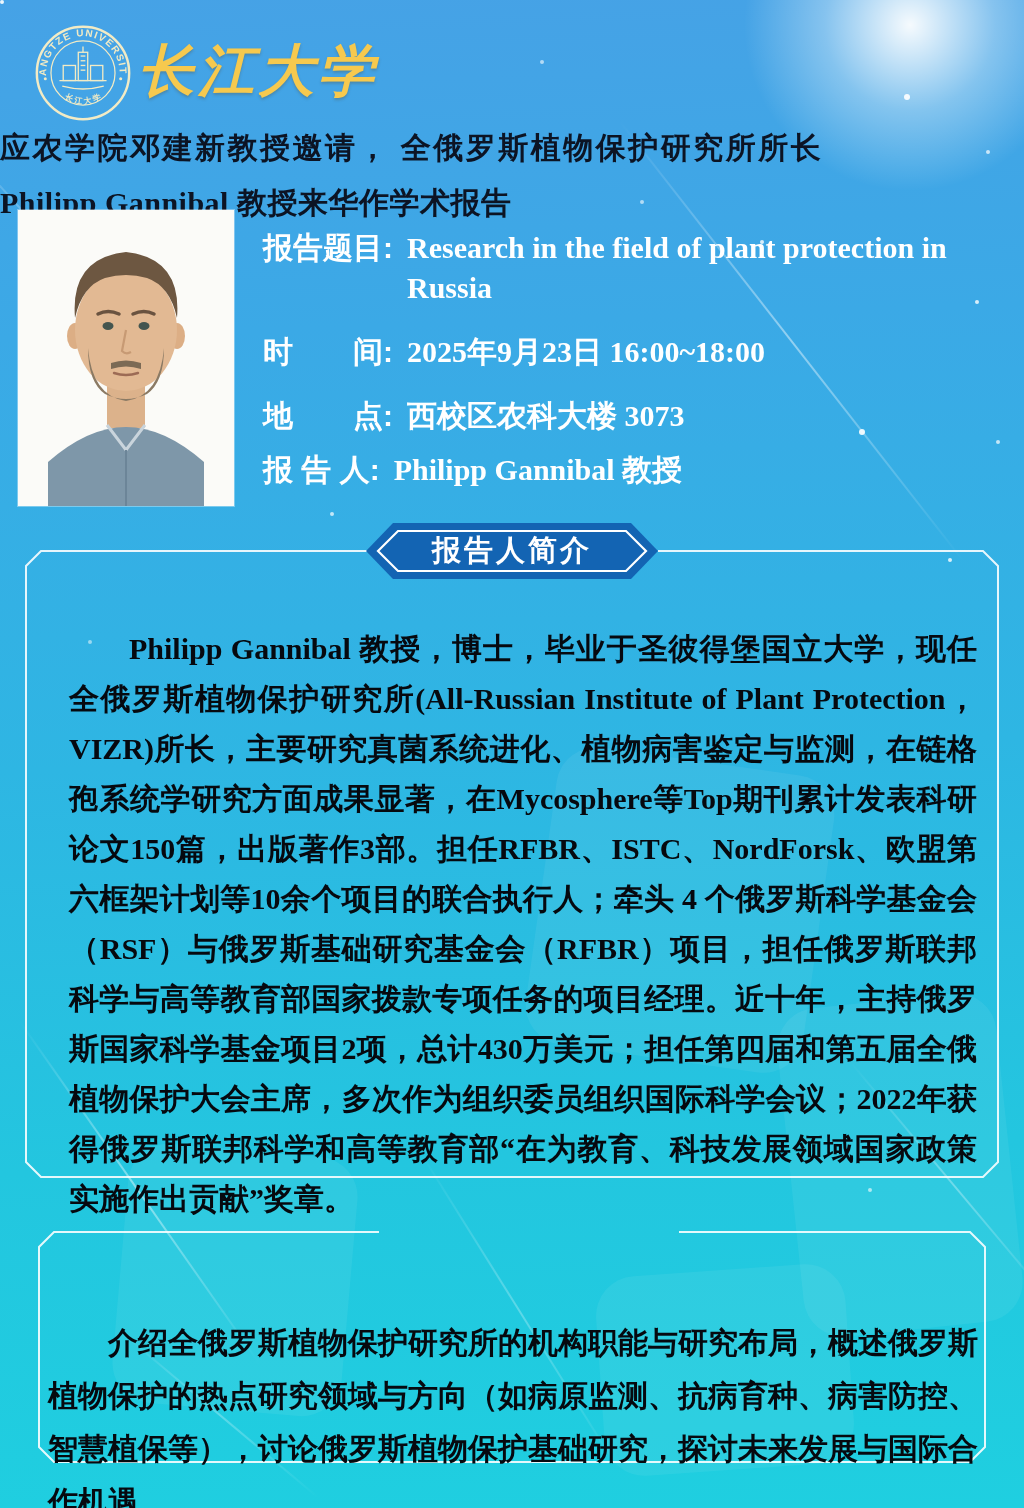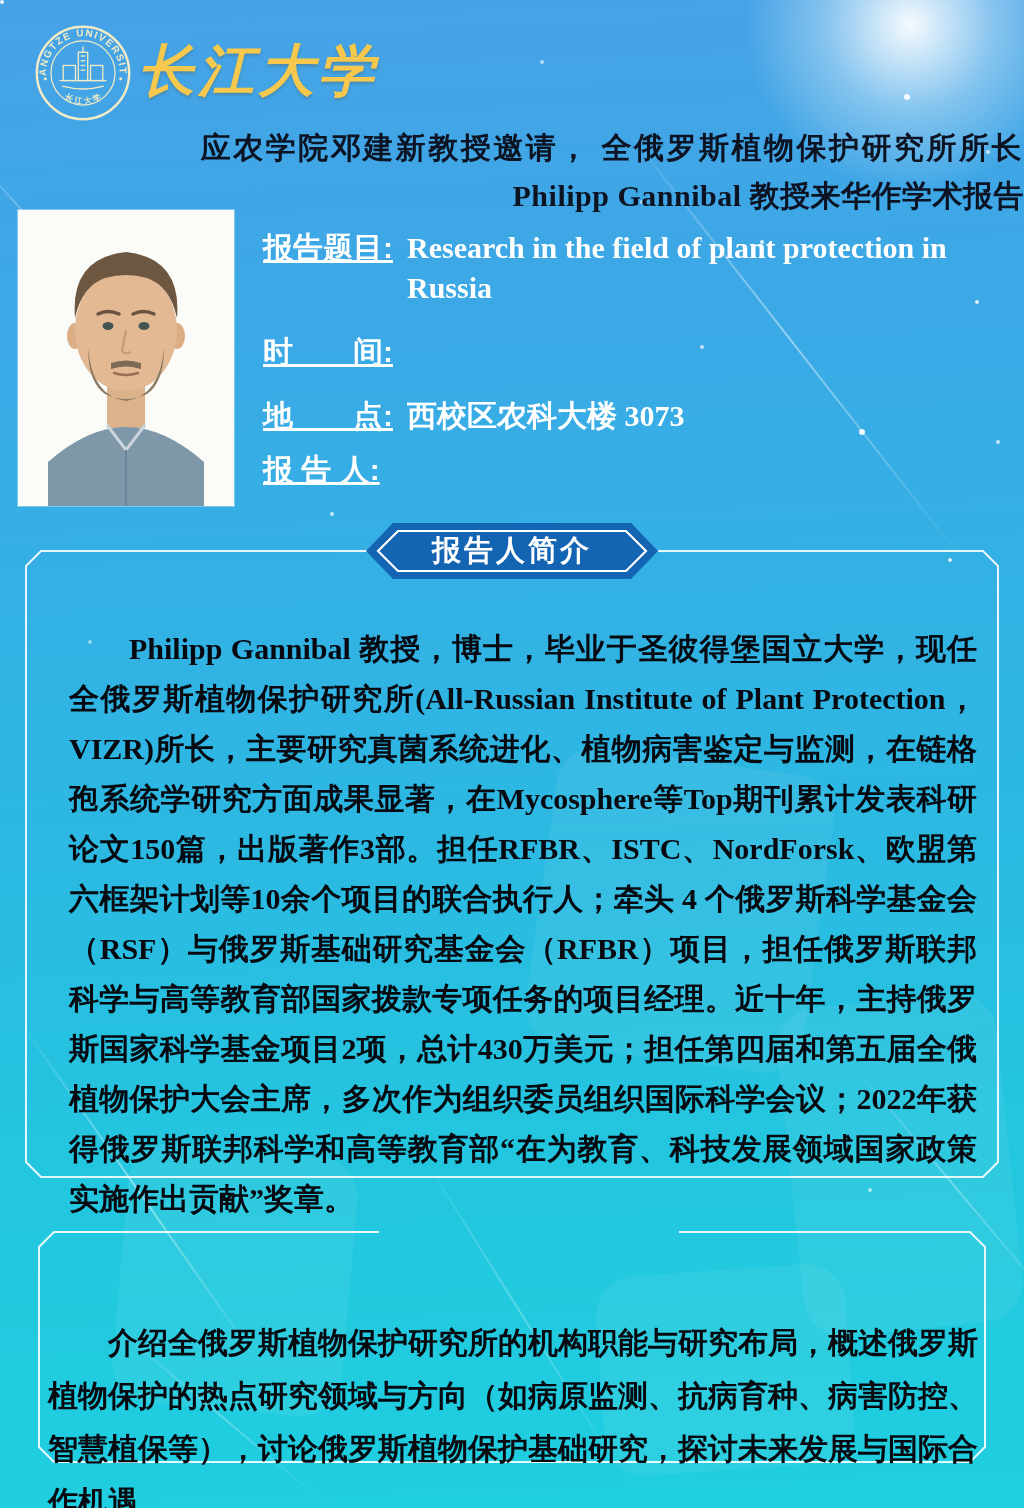--- a/index.html
+++ b/index.html
@@ -30,27 +30,27 @@
   .b1{left:540px;top:760px;width:280px;height:300px;transform:rotate(8deg);}
   .b2{left:790px;top:1000px;width:220px;height:330px;transform:rotate(-6deg);}
   .b3{left:120px;top:1150px;width:230px;height:260px;transform:rotate(5deg);}
   .b4{left:600px;top:1270px;width:250px;height:200px;transform:rotate(-4deg);}
   .frames{position:absolute;left:0;top:0;pointer-events:none;}
   
   .seal{position:absolute;left:34px;top:24px;width:98px;height:98px;}
   .uni-name{position:absolute;left:138px;top:34px;font-family:"Liberation Serif","DejaVu Serif",serif;
     font-style:italic;font-weight:bold;font-size:56px;letter-spacing:4px;color:#f6c94e;
     text-shadow:0 2px 3px rgba(90,50,0,.25);}
-  .title{position:absolute;left:0;top:128px;width:1024px;text-align:right;color:#0c1424;font-weight:800;}
+  .title{position:absolute;left:0;top:128px;width:1024px;text-align:left;color:#0c1424;font-weight:800;}
   .title-l1{font-size:30px;letter-spacing:2.5px;}
-  .title-l2{font-size:30px;margin-top:7px;font-family:"Liberation Serif","DejaVu Serif",serif;letter-spacing:.5px;}
+  .title-l2{font-size:30px;margin-top:14px;font-family:"Liberation Serif","DejaVu Serif",serif;letter-spacing:.5px;}
   
   .photo{position:absolute;left:18px;top:210px;width:216px;height:296px;box-shadow:0 0 0 1px rgba(255,255,255,.35);}
   .info-row{position:absolute;left:263px;display:flex;gap:14px;color:#fff;}
-  .lab{font-size:30px;font-weight:800;white-space:pre;line-height:40px;text-decoration:underline;}
+  .lab{font-size:30px;font-weight:800;white-space:pre;line-height:40px;}
   .val{font-size:30px;font-weight:800;line-height:40px;font-family:"Liberation Serif","DejaVu Serif",serif;}
   .r-topic{top:228px;} .r-topic .val{width:620px;}
   .r-time{top:332px;} .r-place{top:396px;} .r-speaker{top:450px;}
   
   .banner{position:absolute;width:292px;height:60px;}
   .banner svg{position:absolute;left:0;top:0;}
   .banner .btxt{position:absolute;left:0;top:0;width:100%;height:100%;display:flex;align-items:center;justify-content:center;
     color:#fff;font-size:29px;font-weight:800;letter-spacing:3px;}
   .banner1{left:366px;top:521px;}
   .banner2{left:379px;top:1202px;}
@@ -138,27 +138,29 @@
     <path d="M93,153 Q108,148 123,153 L123,159 Q108,154 93,159 Z" fill="#7b6a55"></path>
     <path d="M96,163 Q108,167 120,163" stroke="#9c6b55" stroke-width="2.4" fill="none" stroke-linecap="round"></path>
   </svg>
 
   <div class="info-row r-topic">
     <span class="lab">报告题目:</span>
     <span class="val">Research in the field of plant protection in Russia</span>
   </div>
   <div class="info-row r-time">
     <span class="lab">时　　间:</span>
+    <span class="val">2025年9月23日 16:00~18:00</span>
   </div>
   <div class="info-row r-place">
     <span class="lab">地　　点:</span>
     <span class="val">西校区农科大楼 3073</span>
   </div>
   <div class="info-row r-speaker">
     <span class="lab">报 告 人:</span>
+    <span class="val">Philipp Gannibal 教授</span>
   </div>
 
   <div class="banner banner1">
     <svg width="292" height="60" viewBox="0 0 292 60">
       <polygon points="0,30 27,2 265,2 292,30 265,58 27,58" fill="#1364b3"></polygon>
       <polygon points="12,30 32,10 260,10 280,30 260,50 32,50" fill="none" stroke="#ffffff" stroke-width="2.2"></polygon>
     </svg>
     <div class="btxt">报告人简介</div>
   </div>
 

